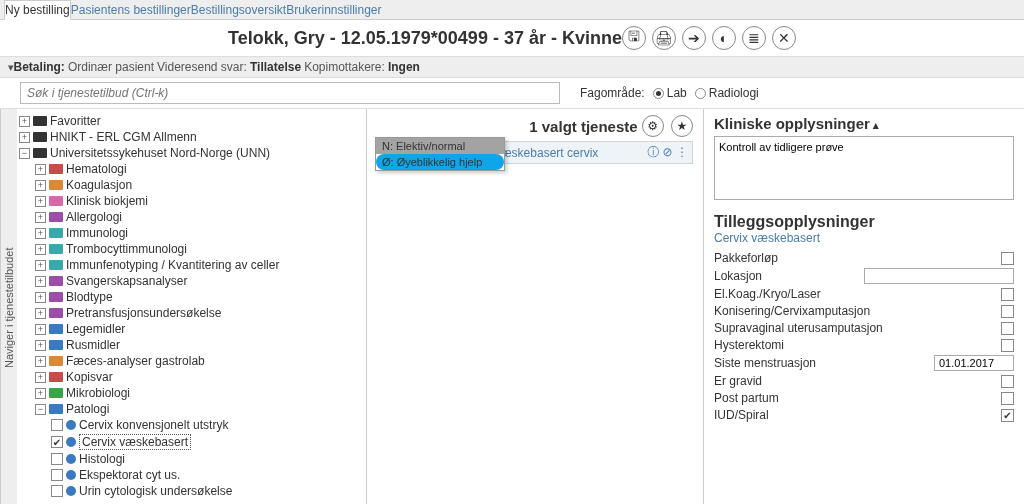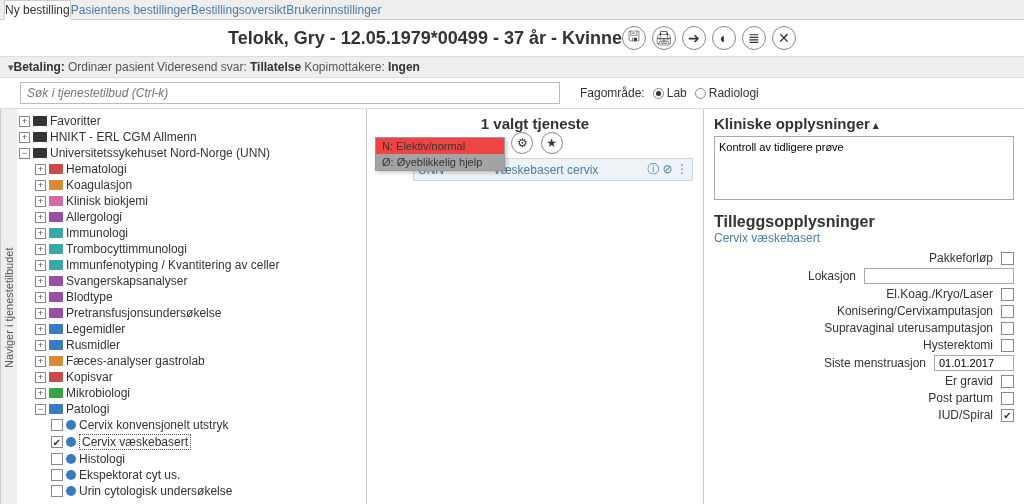--- a/index.html
+++ b/index.html
@@ -40,36 +40,36 @@
 .pink { color: #d66aa8; }
 .teal { color: #3aa8a8; }
 .indent1 { margin-left: 16px; }
 .indent2 { margin-left: 32px; }
 .chk { width: 12px; height: 12px; border: 1px solid #888; background: #fff; display: inline-flex; align-items: center; justify-content: center; font-size: 10px; }
 .chk.on::after { content: "✔"; color: #333; }
 .dot { width: 10px; height: 10px; border-radius: 50%; background: #3a7abf; display: inline-block; }
 .sel { border: 1px dotted #555; padding: 0 2px; }
 
 .center { flex: 1; padding: 6px 10px; position: relative; border-right: 1px solid #ccc; }
-.center-head { display: flex; justify-content: flex-end; align-items: center; margin-bottom: 4px; flex-direction: column; }
+.center-head { display: flex; justify-content: flex-end; align-items: center; margin-bottom: 4px; }
 .center-title { font-size: 15px; font-weight: 600; }
 .circ { width: 22px; height: 22px; border: 1px solid #888; border-radius: 50%; display: inline-flex; align-items: center; justify-content: center; font-size: 12px; margin-left: 4px; cursor: pointer; }
 .service-row { background: #eef3f7; border: 1px solid #ccd6df; padding: 2px 4px; font-size: 11px; display: flex; justify-content: space-between; align-items: center; color: #4a7ca8; width: 280px; margin-left: auto; }
 .priority-menu { position: absolute; top: 28px; left: 8px; background: #fff; border: 1px solid #999; width: 130px; box-shadow: 2px 2px 4px rgba(0,0,0,0.2); }
 .priority-menu .item { padding: 2px 6px; font-size: 11px; cursor: pointer; }
-.priority-menu .item.hl { background: #a3a3a3; }
-.priority-menu .item.sel-item { background: #ef4444; }
+.priority-menu .item.hl { background: #0ea5e9; border-radius: 8px; }
+.priority-menu .item.sel-item { background: #a3a3a3; }
 
 .right { width: 320px; padding: 6px 10px; overflow: auto; }
 .right h3 { font-size: 15px; font-weight: 600; margin-bottom: 4px; }
 .chevup::after { content: " ▴"; font-size: 11px; }
 .clinical-box { width: 100%; height: 64px; border: 1px solid #aaa; padding: 4px; font-size: 11px; resize: none; }
 .subtitle { font-size: 16px; font-weight: 600; margin-top: 10px; }
 .sublink { color: #4a7ca8; font-size: 12px; margin-bottom: 6px; display: block; }
-.form-row { display: flex; justify-content: flex-end; align-items: center; gap: 8px; margin: 3px 0; font-size: 11px; }
+.form-row { display: flex; justify-content: space-between; align-items: center; gap: 8px; margin: 3px 0; font-size: 11px; }
 .form-row label { text-align: right; }
 .inp { border: 1px solid #aaa; padding: 1px 4px; width: 150px; height: 16px; font-size: 11px; }
 .inp.short { width: 80px; }
 .cb { width: 13px; height: 13px; border: 1px solid #888; background: #fff; display: inline-flex; align-items: center; justify-content: center; font-size: 10px; }
 .cb.on::after { content: "✔"; color: #333; }
 </style>
 </head>
 <body>
 
 <div class="tabs">

